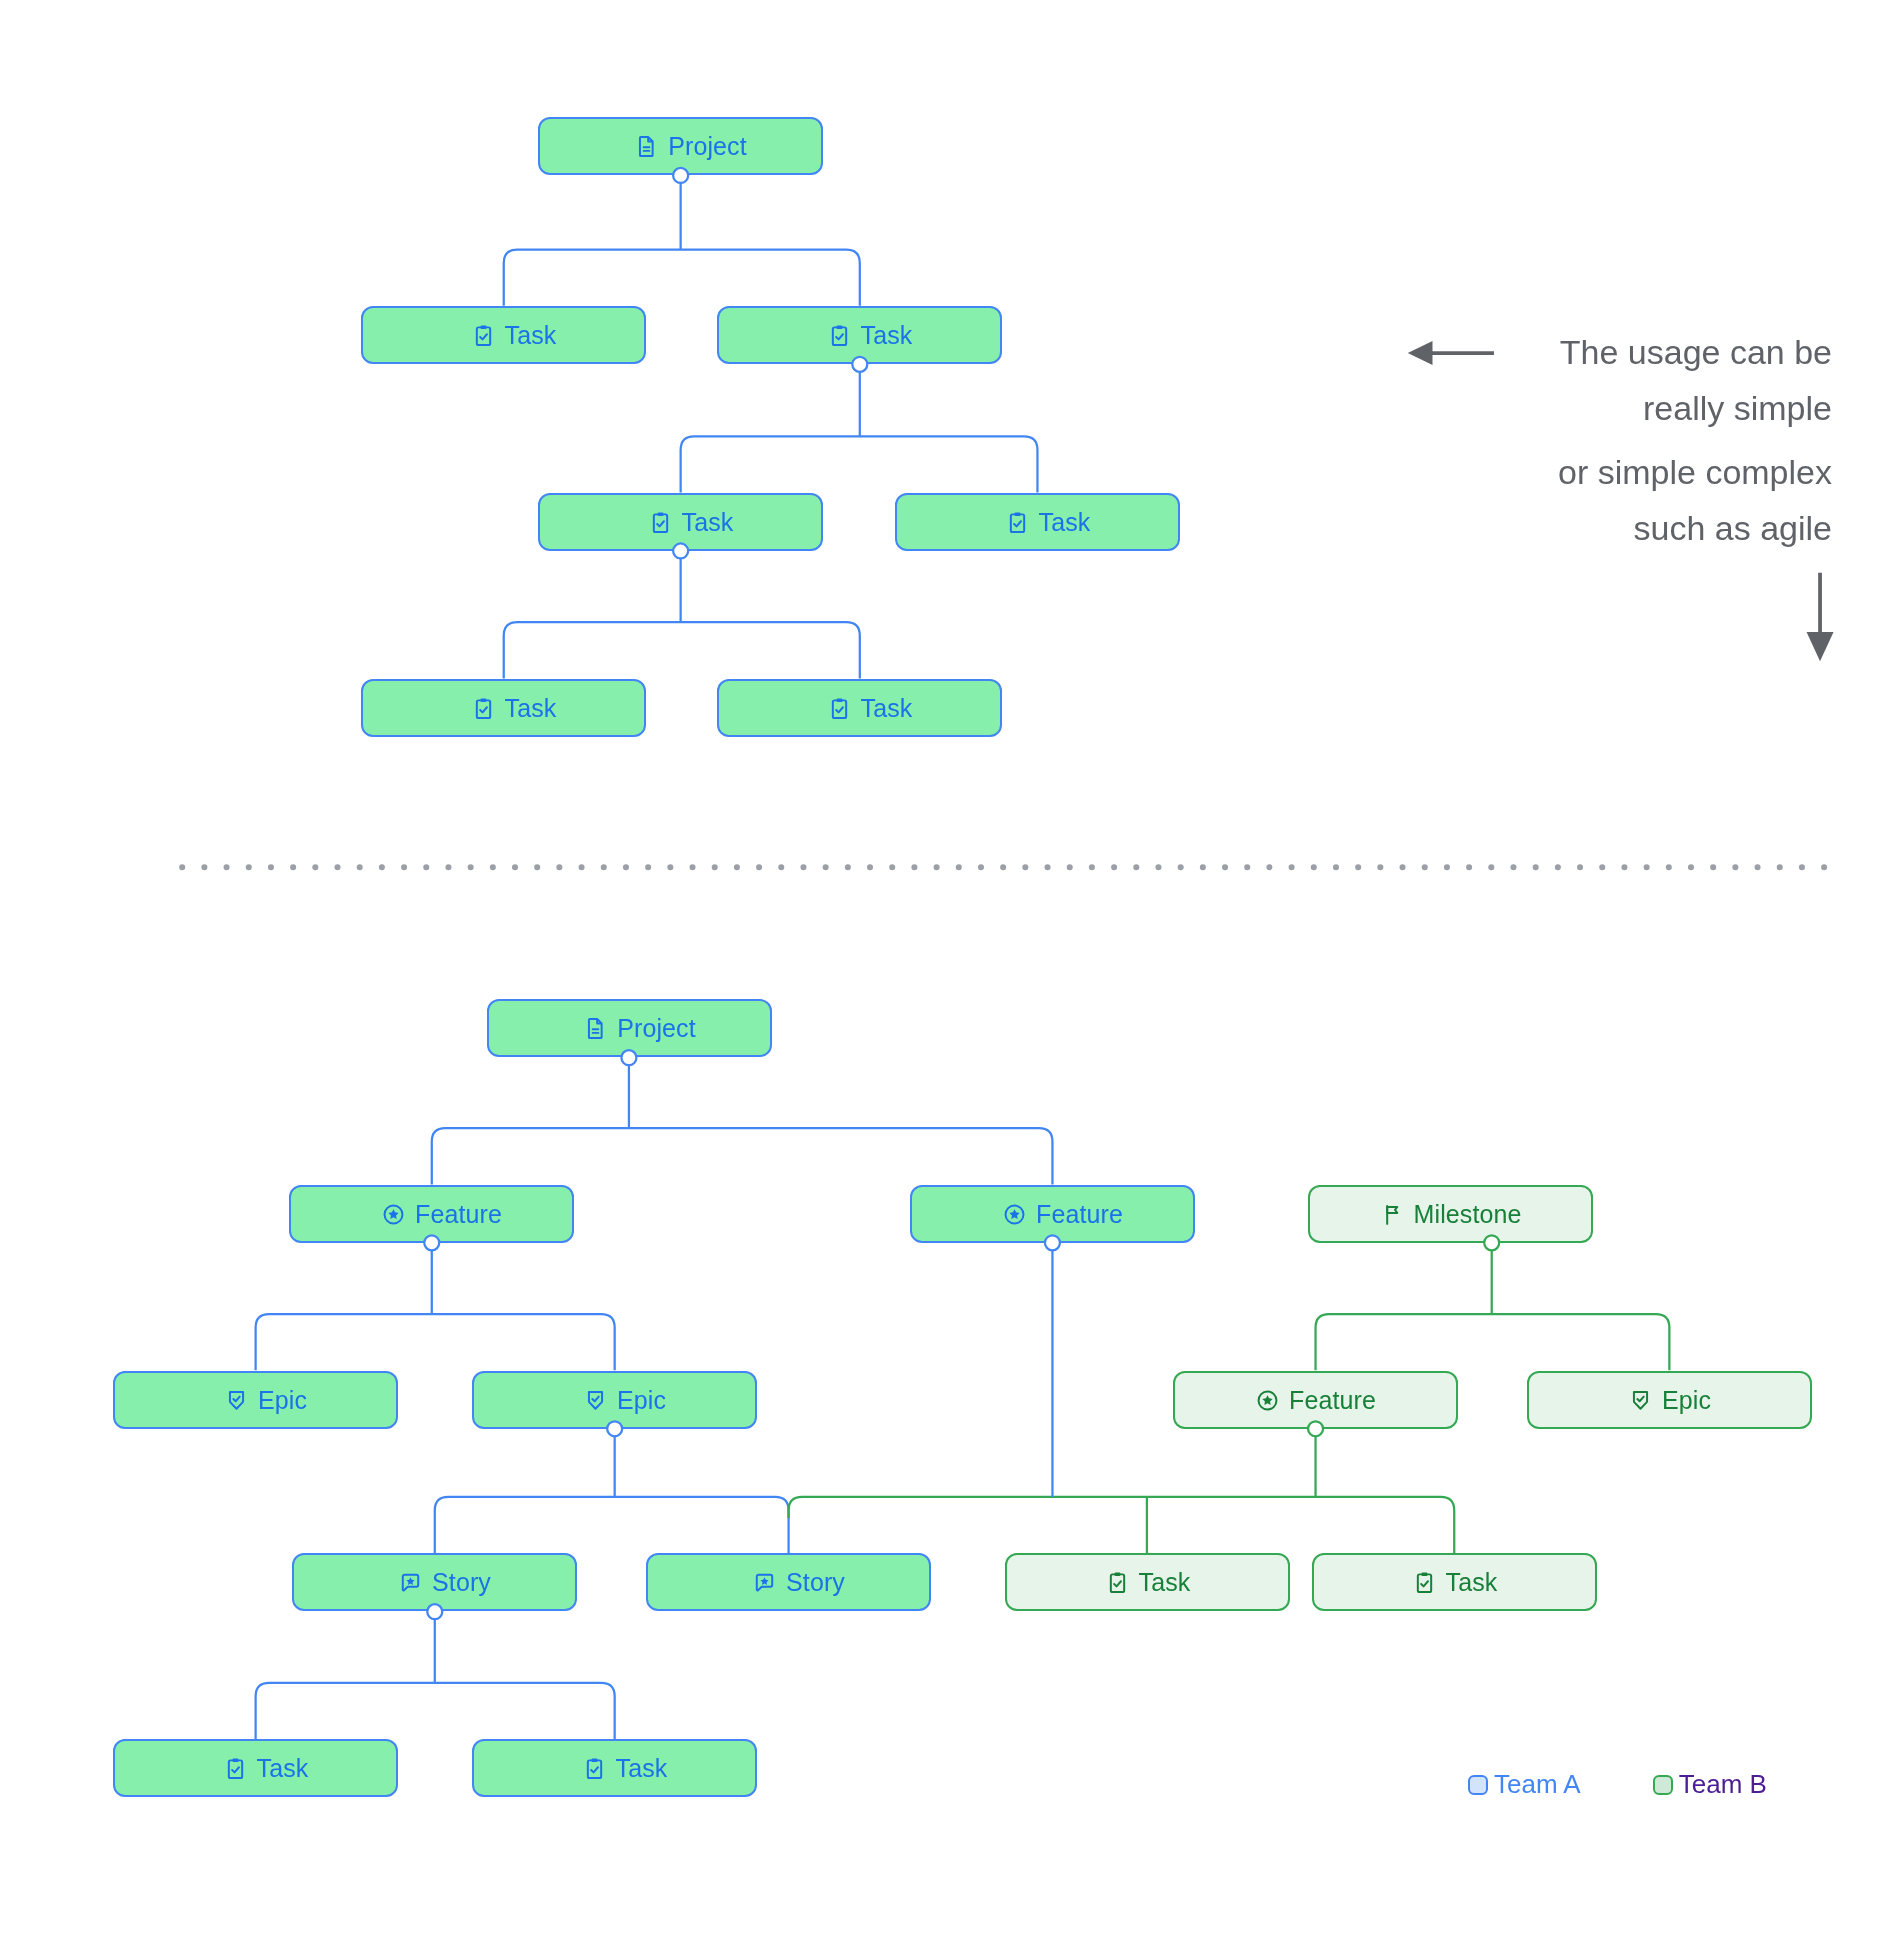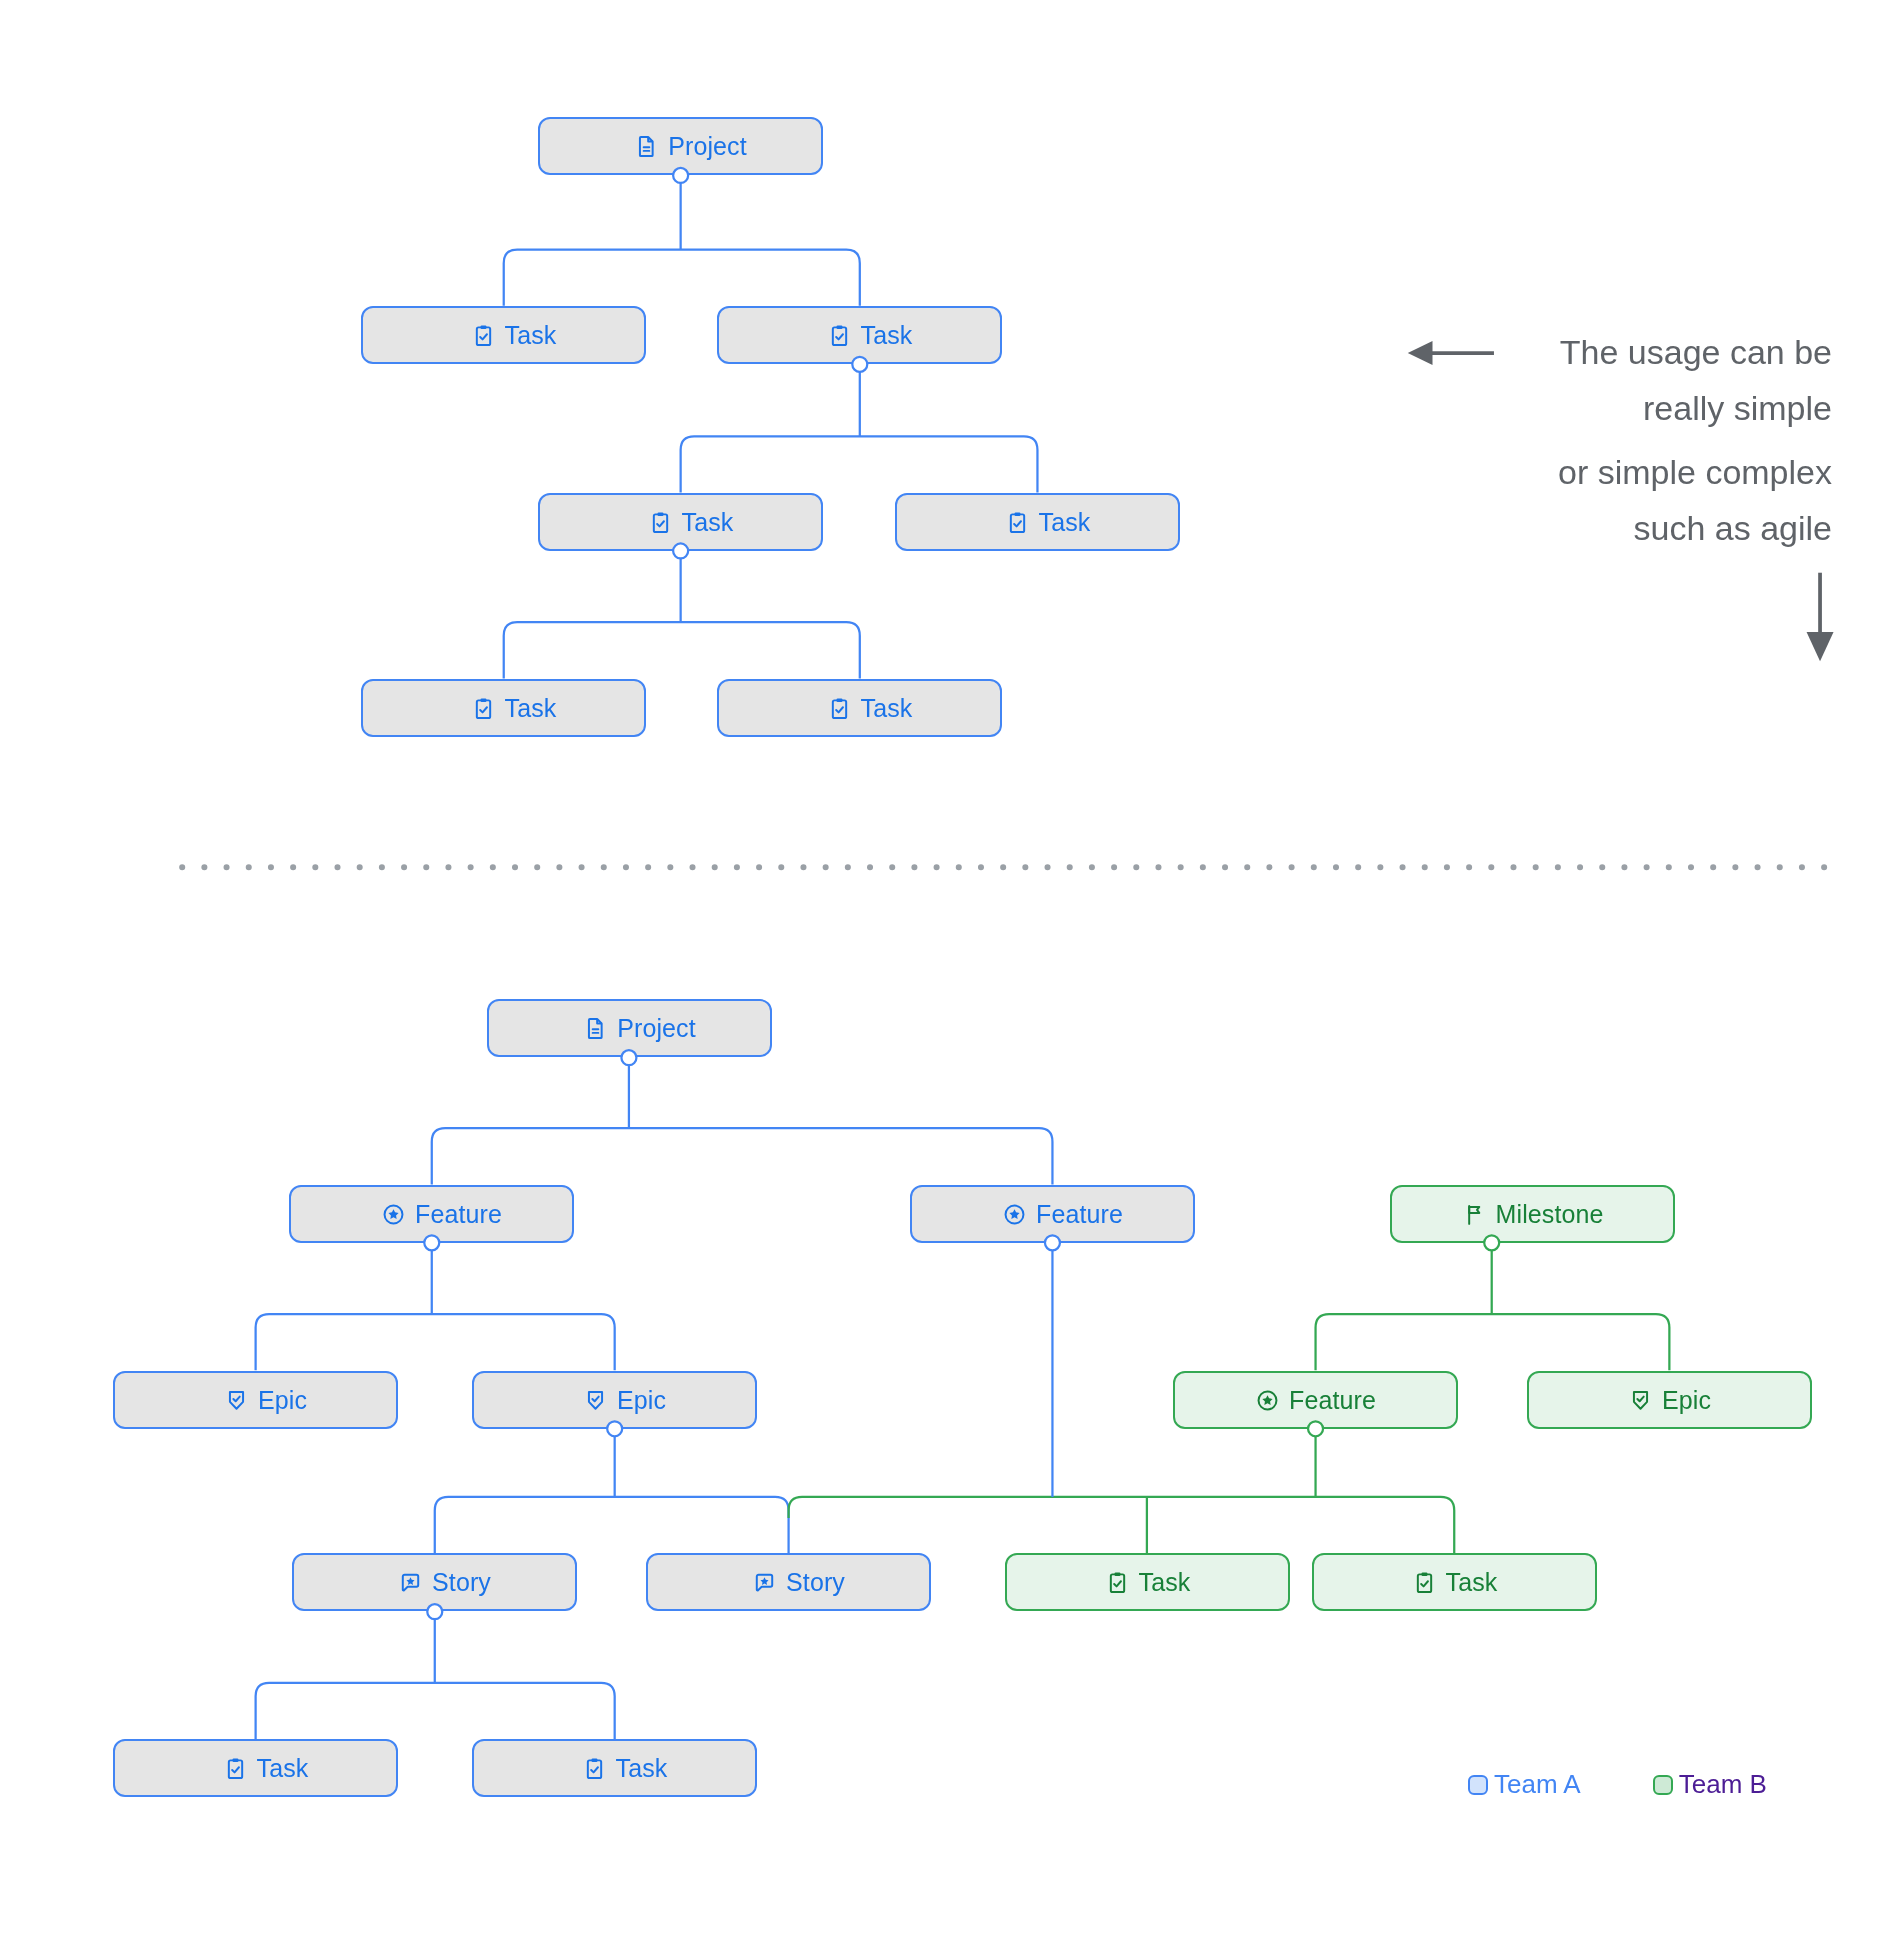--- a/index.html
+++ b/index.html
@@ -4,21 +4,21 @@
 <title>Hierarchy Diagram</title>
 <style>
   html,body{margin:0;padding:0;background:#ffffff;}
   .canvas{position:relative;width:1898px;height:1955px;background:#ffffff;
           font-family:"Liberation Sans",sans-serif;overflow:hidden;}
   #nodes{position:absolute;inset:0;z-index:2;}
   #overlay{position:absolute;left:0;top:0;z-index:5;pointer-events:none;}
   .node{position:absolute;width:285px;height:58px;box-sizing:border-box;
         border-radius:12px;border:2.2px solid;display:flex;align-items:center;
         justify-content:center;gap:9px;font-size:25px;font-weight:500;letter-spacing:0.1px;}
-  .node.team-a{background:#e5e5e5;border-color:#4285f4;color:#1a73e8;padding-left:20px;}
+  .node.team-a{background:#86efac;border-color:#4285f4;color:#1a73e8;padding-left:20px;}
   .node.team-b{background:#e6f4ea;border-color:#34a853;color:#188038;}
   .node svg{width:25px;height:25px;flex:none;display:block;}
   .annotation{position:absolute;right:66px;top:324px;text-align:right;color:#5f6368;
               font-size:34px;line-height:56px;z-index:3;font-weight:400;}
   .annotation .para2{margin-top:7.5px;}
   .legend{position:absolute;left:1468px;top:1769px;display:flex;align-items:center;
           gap:72px;z-index:3;font-size:26px;font-weight:500;}
   .legend-item{display:flex;align-items:center;gap:6px;}
   .swatch{width:20px;height:20px;border-radius:6px;border:2.2px solid;box-sizing:border-box;}
   .swatch-a{background:#d2e3fc;border-color:#4285f4;}
@@ -85,21 +85,21 @@
           <use href="#sym-feature-icon"></use>
         </svg>
         <span>Feature</span>
       </div>
       <div class="node team-a" style="left: 910px; top: 1185px;">
         <svg aria-hidden="true" viewBox="0 0 33 33" width="25" height="25">
           <use href="#sym-feature-icon"></use>
         </svg>
         <span>Feature</span>
       </div>
-      <div class="node team-b" style="left: 1390px; top: 1185px; justify-content: center;">
+      <div class="node team-b" style="left: 1308px; top: 1185px; justify-content: center;">
         <svg aria-hidden="true" viewBox="0 0 33 33" width="25" height="25">
           <use href="#sym-milestone-icon"></use>
         </svg>
         <span>Milestone</span>
       </div>
       <div class="node team-a" style="left: 113px; top: 1371px;">
         <svg aria-hidden="true" viewBox="0 0 33 33" width="25" height="25">
           <use href="#sym-epic-icon"></use>
         </svg>
         <span>Epic</span>

